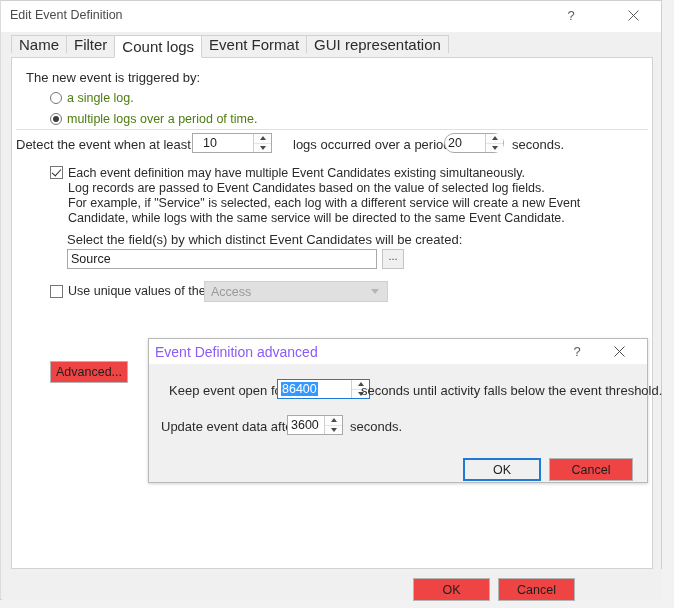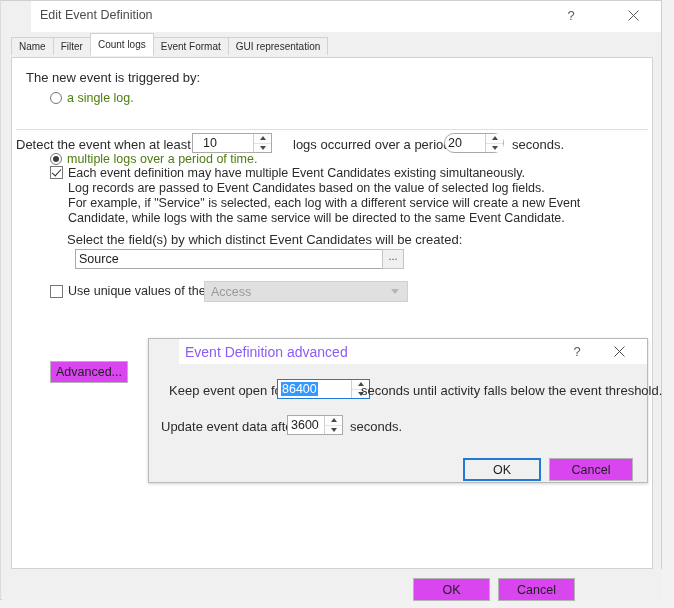--- a/index.html
+++ b/index.html
@@ -29,21 +29,20 @@
     background: #f0f0f0;
     border: 1px solid #cfcfcf;
     border-left: 1px solid #dcdcdc;
     box-sizing: border-box;
   }
   .titlebar {
     position: relative;
     height: 30px;
     background: #ffffff;
     border-bottom: 1px solid #ffffff;
-    margin-left: 30px;
   }
   .title-text {
     position: absolute;
     left: 9px;
     top: 7px;
     font-size: 12.5px;
     color: #4b4b4b;
     white-space: nowrap;
   }
   .tb-btn {
@@ -62,22 +61,22 @@
   .tb-close { right: 6px; font-size: 14px; }
   .tb-btn svg { display:block; }
 
   
   .tabstrip {
     position: absolute;
     left: 10px;
     top: 34px;
     height: 20px;
     display: flex;
-    align-items: flex-end;
-    font-size: 10px;
+    align-items: flex-start;
+    font-size: 15px;
   }
   .tab {
     position: relative;
     height: 18px;
     padding: 0 7px;
     line-height: 18px;
     background: #f0f0f0;
     border: 1px solid #d2d2d2;
     border-bottom: none;
     color: #2b2b2b;
@@ -237,21 +236,20 @@
     height: 20px;
     border: 1px solid #a9a9a9;
     background: #ffffff;
     box-sizing: border-box;
     font-size: 12.5px;
     color: #1c1c1c;
     line-height: 18px;
     padding-left: 3px;
     overflow: hidden;
     white-space: nowrap;
-    margin-left: 8px;
   }
   .ellipsis-btn {
     position: absolute;
     width: 22px;
     height: 20px;
     background: #f0f0f0;
     border: 1px solid #c4c4c4;
     box-sizing: border-box;
     font-size: 11px;
     color: #4a4a4a;
@@ -278,21 +276,21 @@
     margin-right: 8px;
     width: 0; height: 0;
     border-left: 4.5px solid transparent;
     border-right: 4.5px solid transparent;
     border-top: 5px solid #b5b5b5;
   }
 
   
   .btn {
     position: absolute;
-    background: #d946ef;
+    background: #ef4444;
     border: 1px solid #b4b4b4;
     box-sizing: border-box;
     font-size: 12.5px;
     color: #1f1f1f;
     display: flex;
     align-items: center;
     justify-content: center;
     cursor: default;
     white-space: nowrap;
   }
@@ -367,21 +365,21 @@
 
     <div class="tabpanel">
 
       <div class="lbl" style="left:14px; top:12px;">The new event is triggered by:</div>
 
       <div class="radio-row" style="left:38px; top:33px;">
         <span class="radio"></span>
         <span>a single log.</span>
       </div>
 
-      <div class="radio-row" style="left:38px; top:54px;margin-top:40px;">
+      <div class="radio-row" style="left:38px; top:54px;">
         <span class="radio checked"></span>
         <span>multiple logs over a period of time.</span>
       </div>
 
       <div class="hr" style="left:4px; top:71px; width:632px;"></div>
 
       <div class="lbl" style="left:4px; top:79px;">Detect the event when at least</div>
 
       <div class="spin" style="left:180px; top:75px; width:80px;padding-left:7px;">
         <div class="val">10</div>
@@ -425,21 +423,21 @@
 
       <div class="textfield" style="left:55px; top:191px; width:310px;">Source</div>
 
       <div class="ellipsis-btn" style="left:370px; top:191px;">...</div>
 
       <div class="check-block" style="left:38px; top:226px; align-items:center;">
         <span class="cbox"></span>
         <span class="lines">Use unique values of the</span>
       </div>
 
-      <div class="combo" style="left:192px; top:223px; width:204px;">
+      <div class="combo" style="left:192px; top:223px; width:184px;">
         <span>Access</span>
         <span class="chev"></span>
       </div>
 
 
       <div class="btn" style="left:38px; top:303px; width:78px; height:22px;">Advanced...</div>
 
     </div>
 
     <div class="footer-area">

